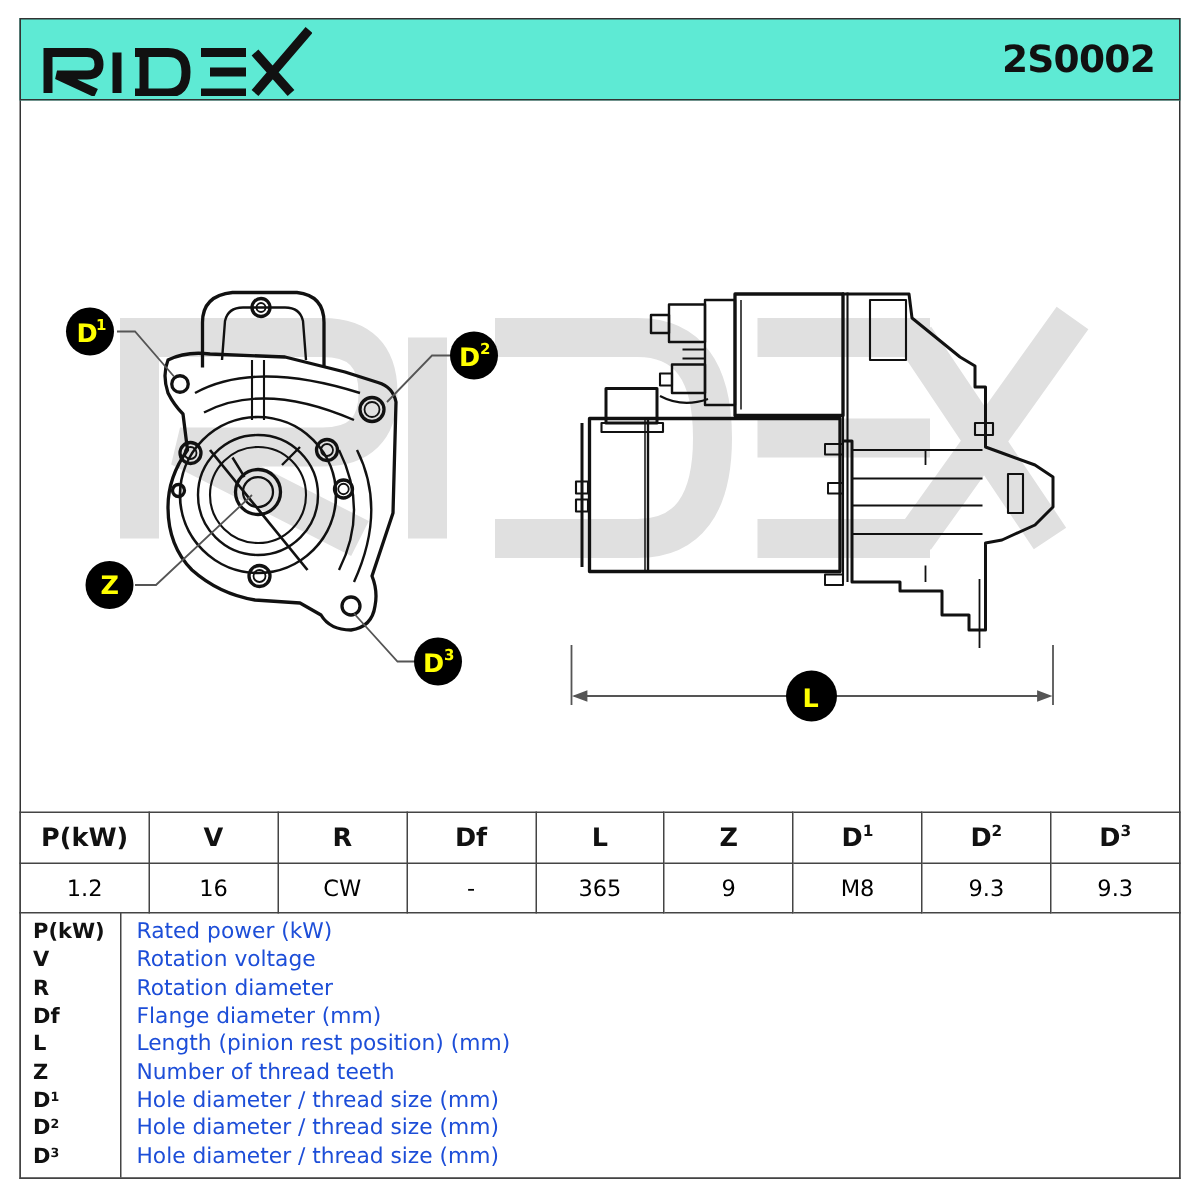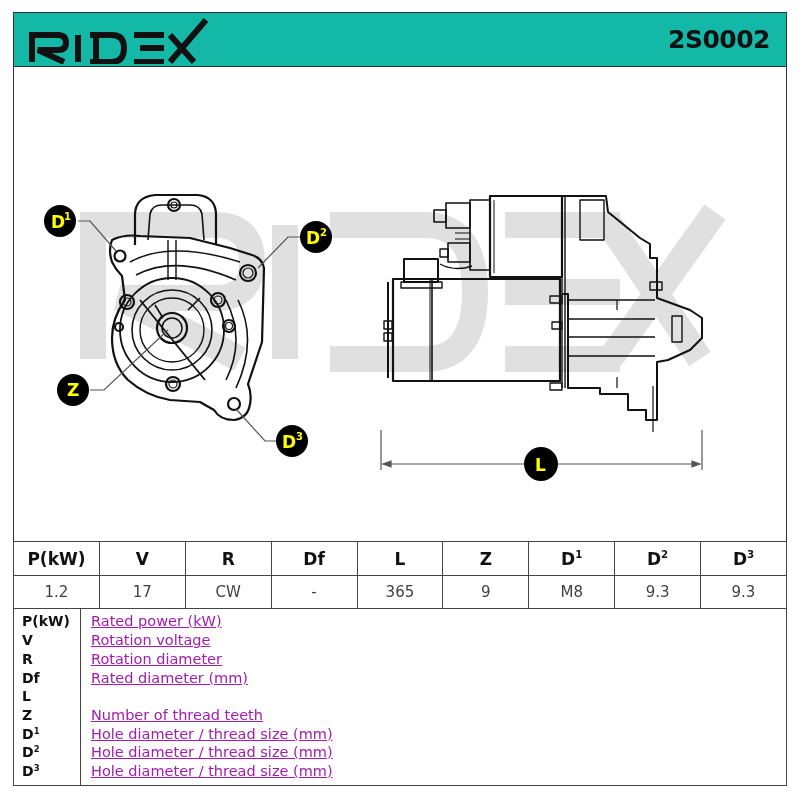--- a/index.html
+++ b/index.html
@@ -1,37 +1,37 @@
 <!DOCTYPE html>
 <html><head>
 <meta charset="utf-8">
 <style>
   html, body { margin: 0; padding: 0; background: #ffffff; }
   body { width: 800px; height: 800px; position: relative; overflow: hidden;
          font-family: "DejaVu Sans", "Liberation Sans", sans-serif; color: #111; }
   .frame { position: absolute; left: 13px; top: 12px; width: 774px; height: 774px;
            border: 1.5px solid #333; box-sizing: border-box; }
   .header { position: absolute; left: 13px; top: 12px; width: 774px; height: 55px;
-            background: #14b8a6; border: 1.5px solid #333; box-sizing: border-box; }
+            background: #5eead4; border: 1.5px solid #333; box-sizing: border-box; }
   .brand { position: absolute; left: 14px; top: 5px; width: 180px; height: 46px; }
   .part-number { position: absolute; right: 16px; top: 12px; font-size: 25px; font-weight: bold;
                  letter-spacing: -0.5px; color: #111; }
   .drawing { position: absolute; left: 14px; top: 67px; width: 772px; height: 474px; }
   .drawing svg { position: absolute; left: -14px; top: -67px; }
   .spec-table { position: absolute; left: 13px; top: 541px; width: 774px; border-collapse: collapse;
                 table-layout: fixed; }
   .spec-table th, .spec-table td { border: 1.5px solid #444; text-align: center; padding: 0; }
   .spec-table th { height: 33px; font-size: 17px; font-weight: bold; }
-  .spec-table td { height: 32px; font-size: 15px; font-weight: normal; color: #404040; }
+  .spec-table td { height: 32px; font-size: 15px; font-weight: normal; color: #000000; }
   .legend { position: absolute; left: 13px; top: 608px; width: 774px; height: 178px;
             border: 1.5px solid #444; border-top: none; box-sizing: border-box; }
   .legend-sep { position: absolute; left: 66px; top: 0; bottom: 0; border-left: 1.5px solid #444; }
   .legend-row { position: absolute; left: 0; height: 19px; width: 100%; }
   .legend-key { position: absolute; left: 8px; font-size: 14px; font-weight: bold; top: 0; }
-  .legend-val { position: absolute; left: 77px; font-size: 14.5px; color: #a21caf; top: 0; text-decoration: underline; }
+  .legend-val { position: absolute; left: 77px; font-size: 14.5px; color: #1d4ed8; top: 0; }
   sup { font-size: 60%; vertical-align: top; line-height: 1; position: relative; top: 1px; }
   .callout-text { font-family: "DejaVu Sans", "Liberation Sans", sans-serif; font-weight: bold; fill: #ffff00; }
 </style>
 </head>
 <body>
 
 <div class="frame"></div>
 
 <div class="header">
   <svg class="brand" viewBox="0 0 180 46" width="180" height="46">
@@ -184,21 +184,21 @@
     <th><span>R</span></th>
     <th><span>Df</span></th>
     <th><span>L</span></th>
     <th><span>Z</span></th>
     <th><span>D</span><sup>1</sup></th>
     <th><span>D</span><sup>2</sup></th>
     <th><span>D</span><sup>3</sup></th>
   </tr>
   <tr>
     <td>1.2</td>
-    <td>17</td>
+    <td>16</td>
     <td>CW</td>
     <td>-</td>
     <td>365</td>
     <td>9</td>
     <td>M8</td>
     <td>9.3</td>
     <td>9.3</td>
   </tr>
 </tbody>
   </table>
@@ -212,24 +212,25 @@
   <div class="legend-row" style="top:24px">
     <span class="legend-key"><span>V</span></span>
     <span class="legend-val">Rotation voltage</span>
   </div>
   <div class="legend-row" style="top:43px">
     <span class="legend-key"><span>R</span></span>
     <span class="legend-val">Rotation diameter</span>
   </div>
   <div class="legend-row" style="top:62px">
     <span class="legend-key"><span>Df</span></span>
-    <span class="legend-val">Rated diameter (mm)</span>
+    <span class="legend-val">Flange diameter (mm)</span>
   </div>
   <div class="legend-row" style="top:80px">
     <span class="legend-key"><span>L</span></span>
+    <span class="legend-val">Length (pinion rest position) (mm)</span>
   </div>
   <div class="legend-row" style="top:99px">
     <span class="legend-key"><span>Z</span></span>
     <span class="legend-val">Number of thread teeth</span>
   </div>
   <div class="legend-row" style="top:118px">
     <span class="legend-key"><span>D</span><sup>1</sup></span>
     <span class="legend-val">Hole diameter / thread size (mm)</span>
   </div>
   <div class="legend-row" style="top:136px">

